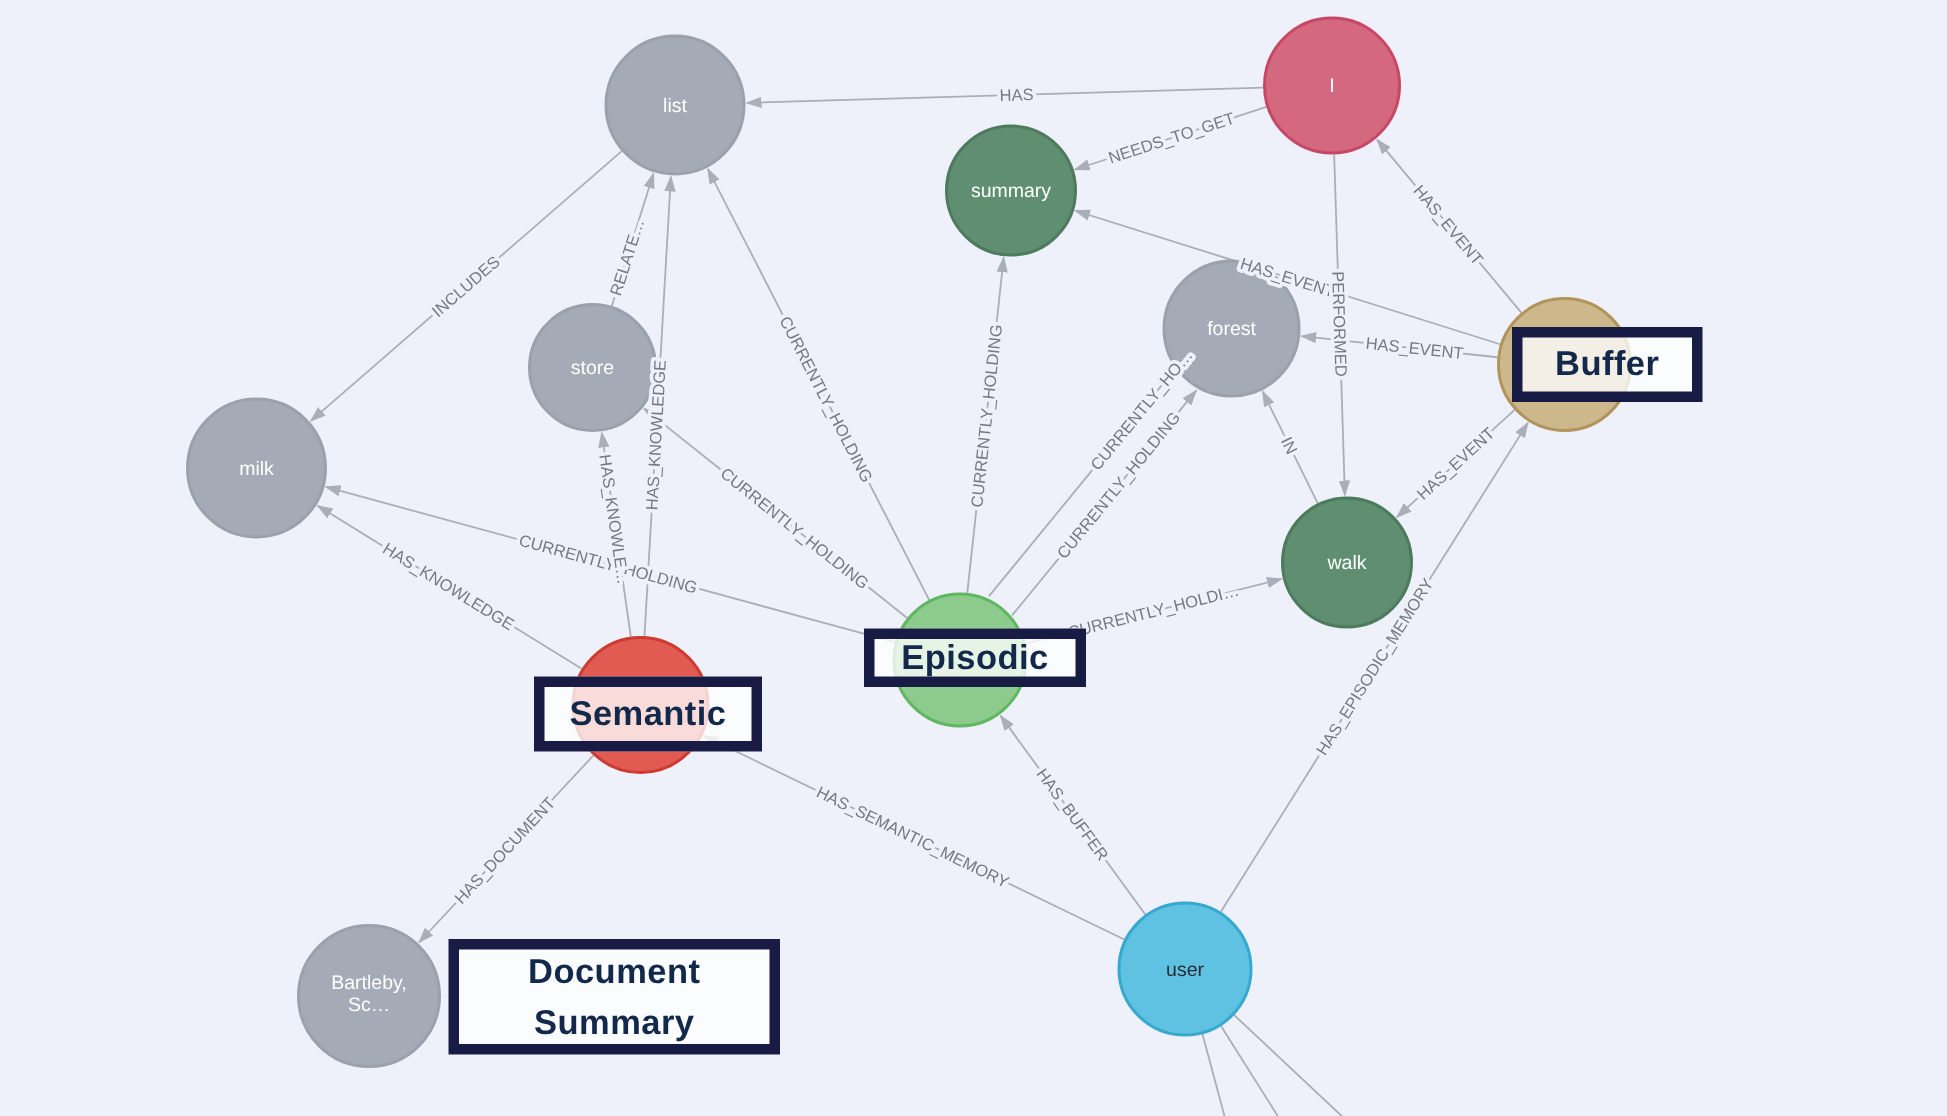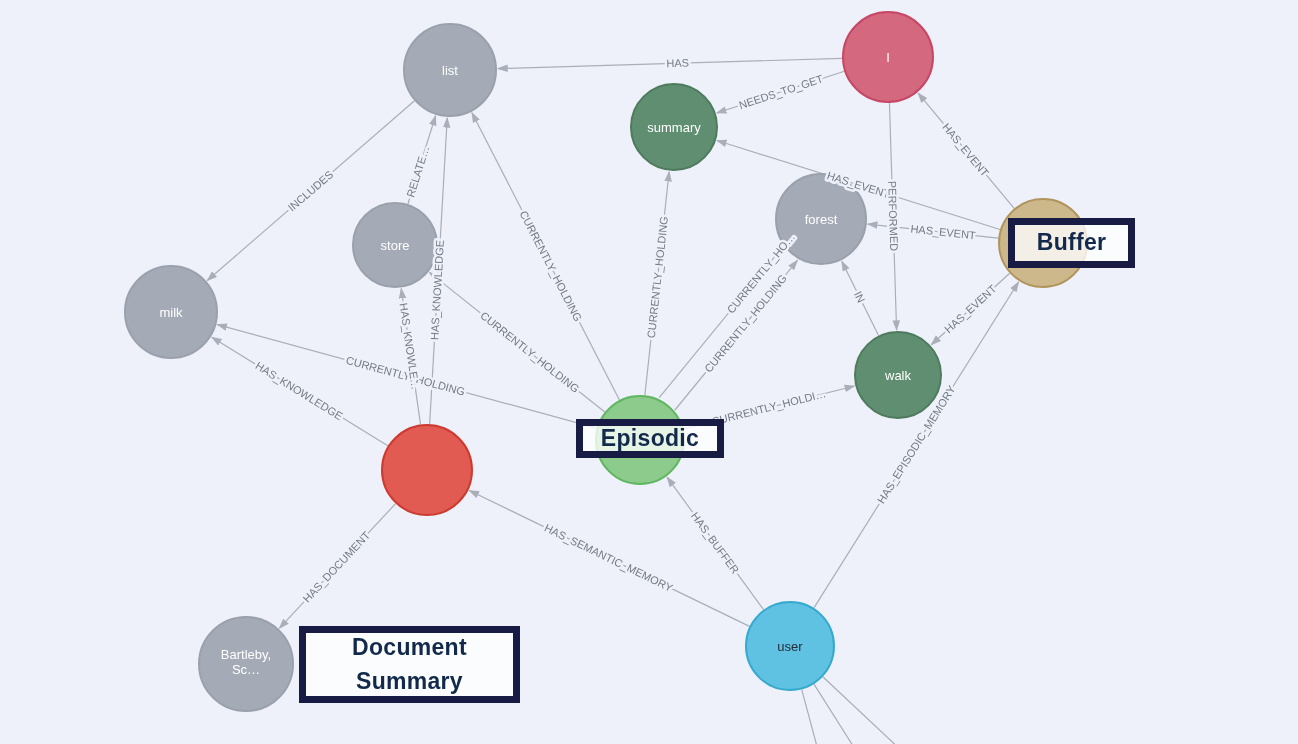--- a/index.html
+++ b/index.html
@@ -122,18 +122,19 @@
         <text transform="translate(299,391) rotate(31.68236602705062)" text-anchor="middle" dy="0.34em" class="edge-label">HAS_KNOWLEDGE</text>
         <text transform="translate(336.5,567) rotate(-46.98545858451692)" text-anchor="middle" dy="0.34em" class="edge-label">HAS_DOCUMENT</text>
         <text transform="translate(893,216) rotate(88.19883948427764)" text-anchor="middle" dy="0.34em" class="edge-label">PERFORMED</text>
         <text transform="translate(859.5,297) rotate(63.72952607058944)" text-anchor="middle" dy="0.34em" class="edge-label">IN</text>
         <text transform="translate(715,543) rotate(53.939565003151515)" text-anchor="middle" dy="0.34em" class="edge-label">HAS_BUFFER</text>
         <text transform="translate(608.5,558) rotate(25.866356794094514)" text-anchor="middle" dy="0.34em" class="edge-label">HAS_SEMANTIC_MEMORY</text>
         <text transform="translate(916.5,444.5) rotate(-57.87974458770704)" text-anchor="middle" dy="0.34em" class="edge-label">HAS_EPISODIC_MEMORY</text>
       </g>
     </svg>
   <div class="anno-layer">
+      <div class="annotation" style="left: 356px; top: 451px; width: 152px; height: 50px;"><span>Semantic</span></div>
       <div class="annotation" style="left: 576px; top: 419px; width: 148px; height: 39px;"><span>Episodic</span></div>
       <div class="annotation" style="left: 1008px; top: 218px; width: 127px; height: 50px;"><span>Buffer</span></div>
       <div class="annotation" style="left: 299px; top: 626px; width: 221px; height: 77px;"><span>Document
 Summary</span></div>
     </div>
 </div>
 
 </body></html>

